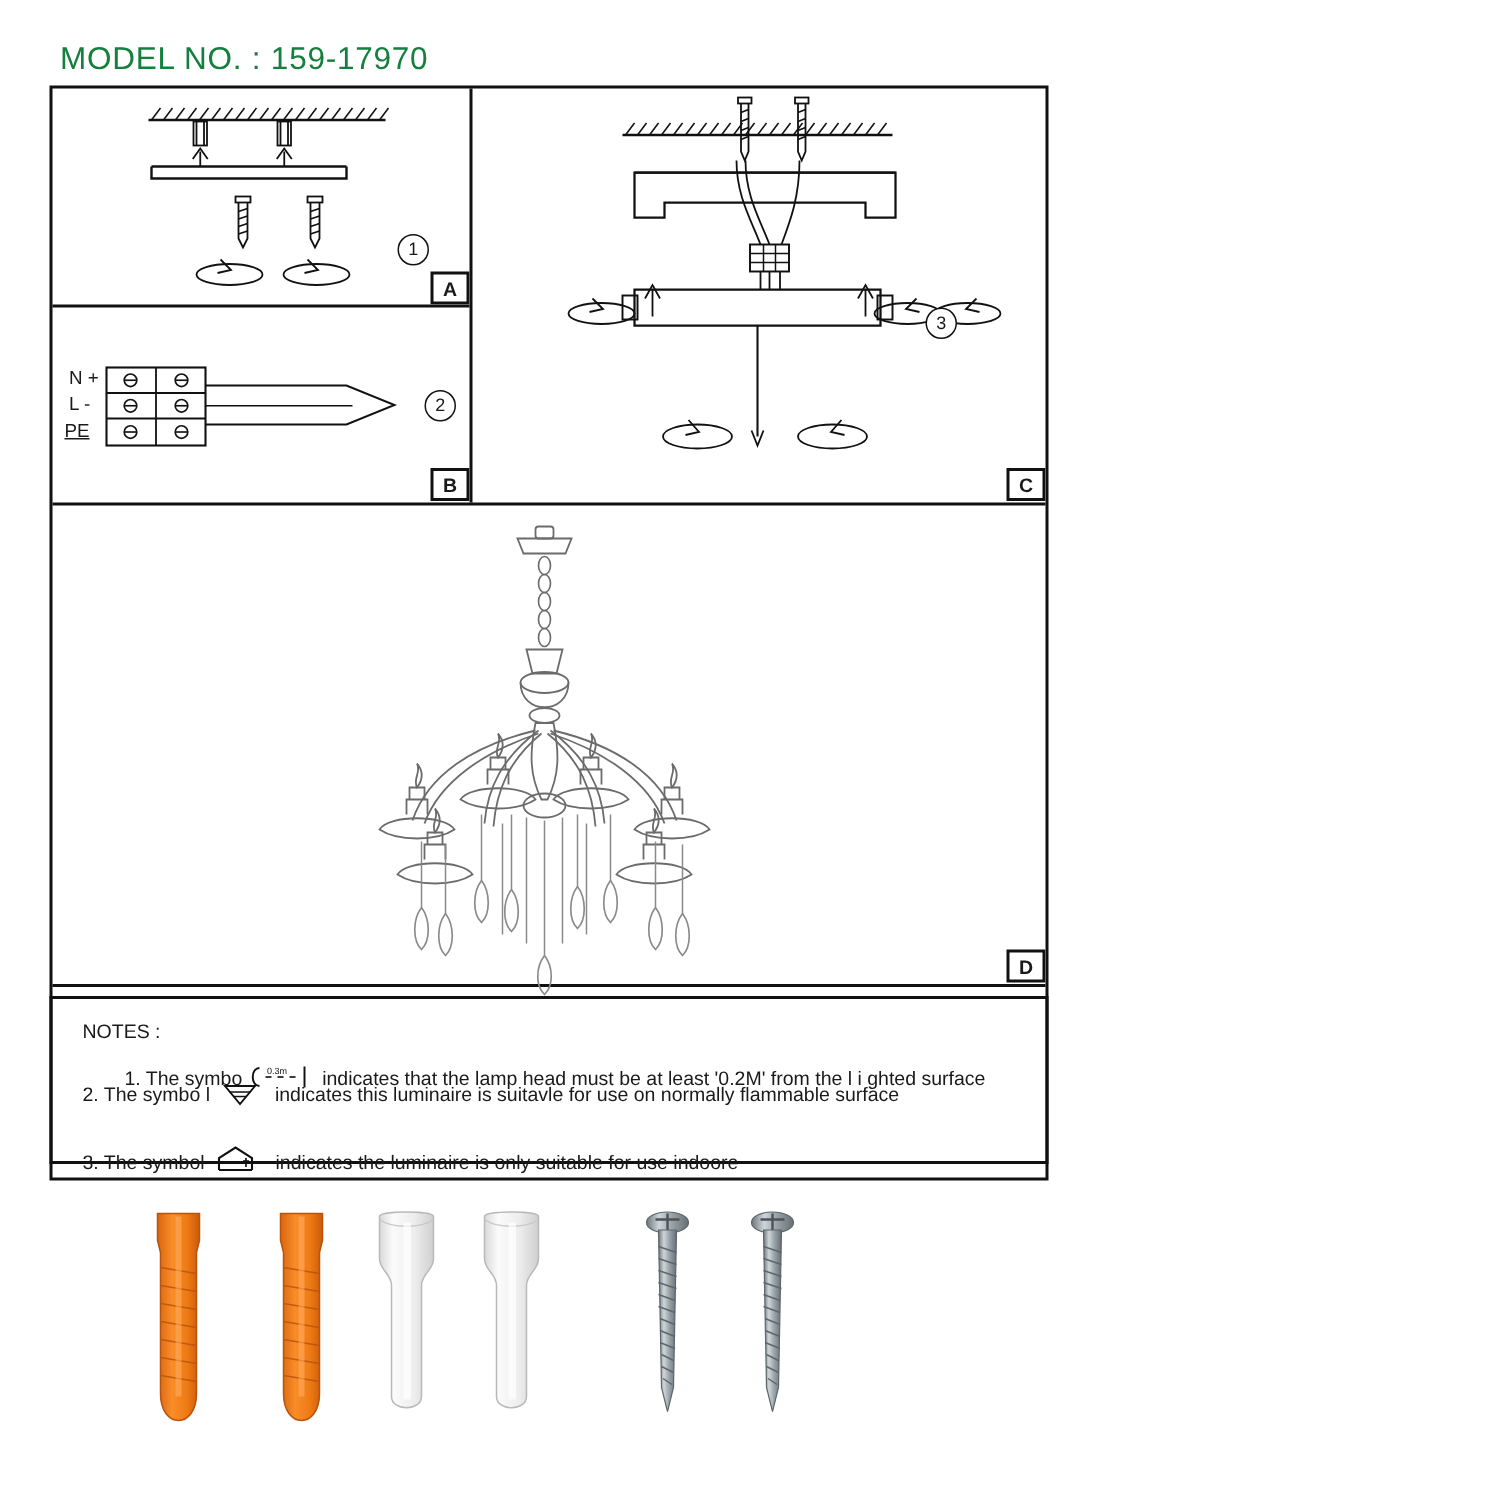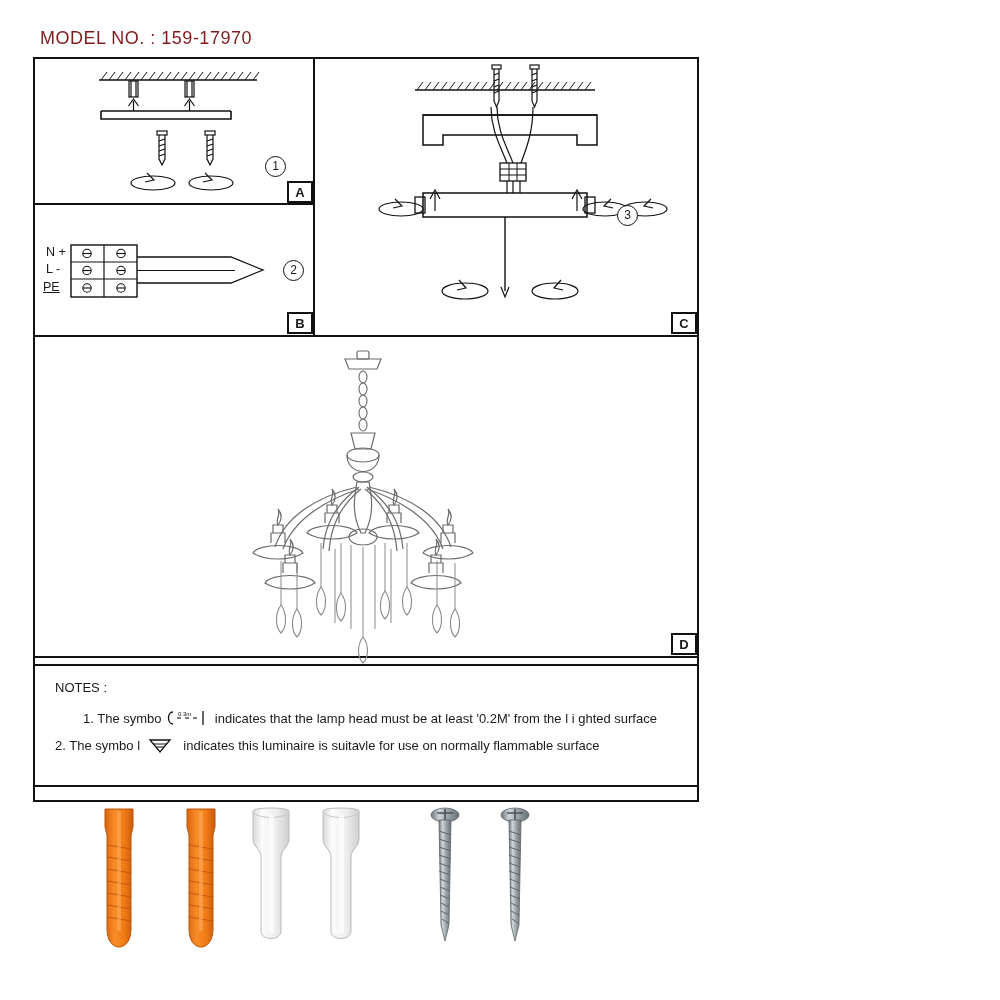--- a/index.html
+++ b/index.html
@@ -14,23 +14,23 @@
     font-family: "Liberation Sans", sans-serif;
     color: #1a1a1a;
     overflow: hidden;
   }
 
   
   .model-title {
     position: absolute;
     left: 40px;
     top: 28px;
-    font-size: 18px;
+    font-size: 21px;
     letter-spacing: 0.5px;
-    color: #7f1d1d;
+    color: #15803d;
     white-space: nowrap;
   }
 
   
   .frame {
     position: absolute;
     left: 33px;
     top: 57px;
     width: 666px;
     height: 730px;
@@ -81,38 +81,38 @@
     font-size: 12.5px;
     white-space: nowrap;
   }
 
   
   .notes-box {
     position: absolute;
     left: 33px;
     top: 664px;
     width: 666px;
-    height: 138px;
+    height: 112px;
     border: 2px solid #111;
     box-sizing: border-box;
   }
   .notes-title {
     position: absolute;
     left: 20px;
     top: 14px;
     font-size: 13px;
   }
   .note-line {
     position: absolute;
     font-size: 13px;
     white-space: nowrap;
     left: 20px;
   }
   .note-1 { top: 43px; margin-left: 28px; }
-  .note-2 { top: 70px; }
+  .note-2 { top: 54px; }
   .note-3 { top: 97px; }
   .note-sym {
     display: inline-block;
     width: 46px;
     vertical-align: -4px;
   }
   .note-sym.w2 { width: 36px; }
   .note-sym.w3 { width: 40px; }
 
   
@@ -467,20 +467,32 @@
     <span class="note-sym w2">
       <svg width="36" height="18" viewBox="0 0 36 18">
         <path d="M6 4 L26 4 L16 16 Z" fill="none" stroke="#111" stroke-width="1.3"></path>
         <line x1="9" y1="8" x2="23" y2="8" stroke="#111" stroke-width="1"></line>
         <line x1="12" y1="11" x2="20" y2="11" stroke="#111" stroke-width="1"></line>
       </svg>
     </span>
     <span>indicates this luminaire is suitavle for use on normally flammable surface</span>
   </div>
 
+  <div class="note-line note-3">
+    <span>3.</span>
+    <span>The symbol</span>
+    <span class="note-sym w3">
+      <svg width="40" height="20" viewBox="0 0 40 20">
+        <path d="M6 17 L6 9 L17 2 L28 9 L28 17" fill="none" stroke="#111" stroke-width="1.4"></path>
+        <line x1="6" y1="17" x2="28" y2="17" stroke="#111" stroke-width="1.4"></line>
+        <path d="M22 11 L26 11 M24 9 L24 15" stroke="#111" stroke-width="1.1" fill="none"></path>
+      </svg>
+    </span>
+    <span>indicates the luminaire is only suitable for use indoore</span>
+  </div>
 </div>
 
 <div class="hardware">
 
   <div class="hw-item" style="left:0px;">
     <svg width="52" height="150" viewBox="0 0 52 150">
       <defs>
         <linearGradient id="org1" x1="0" y1="0" x2="1" y2="0">
           <stop offset="0%" stop-color="#d96510"></stop>
           <stop offset="35%" stop-color="#f98d28"></stop>

